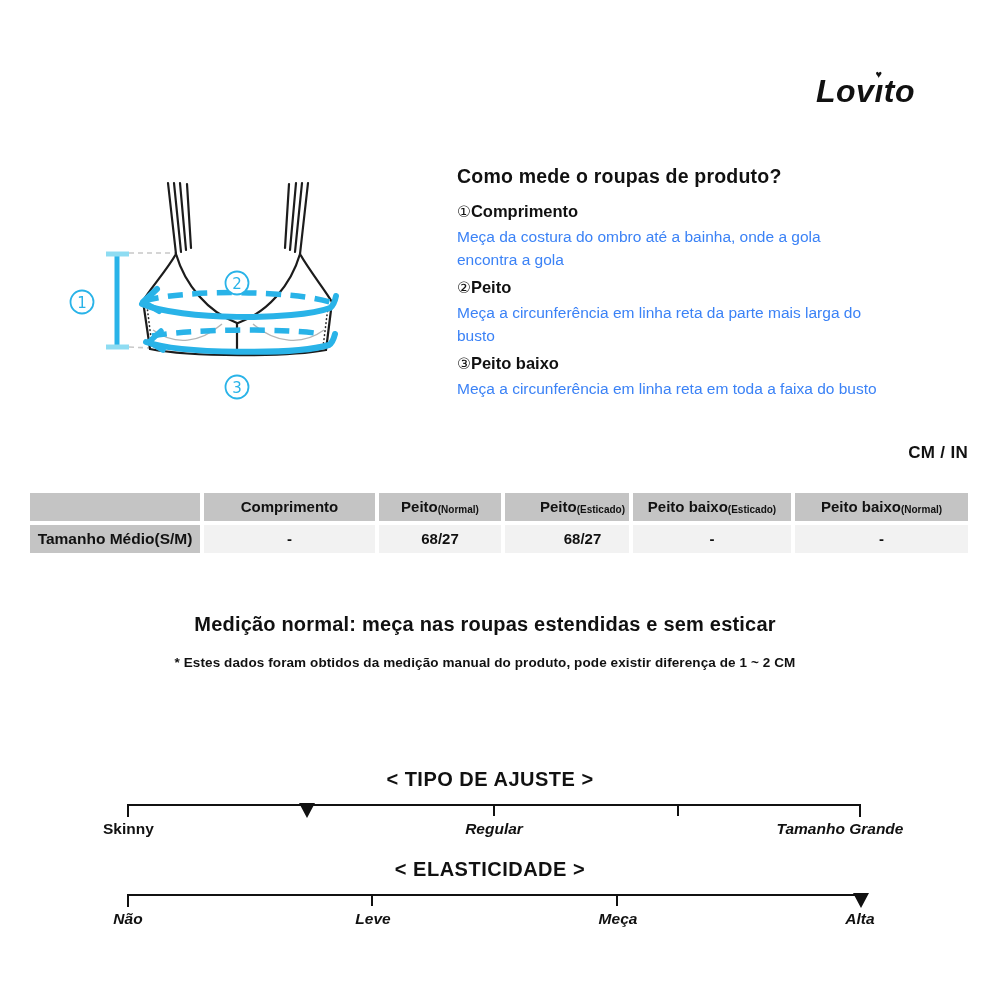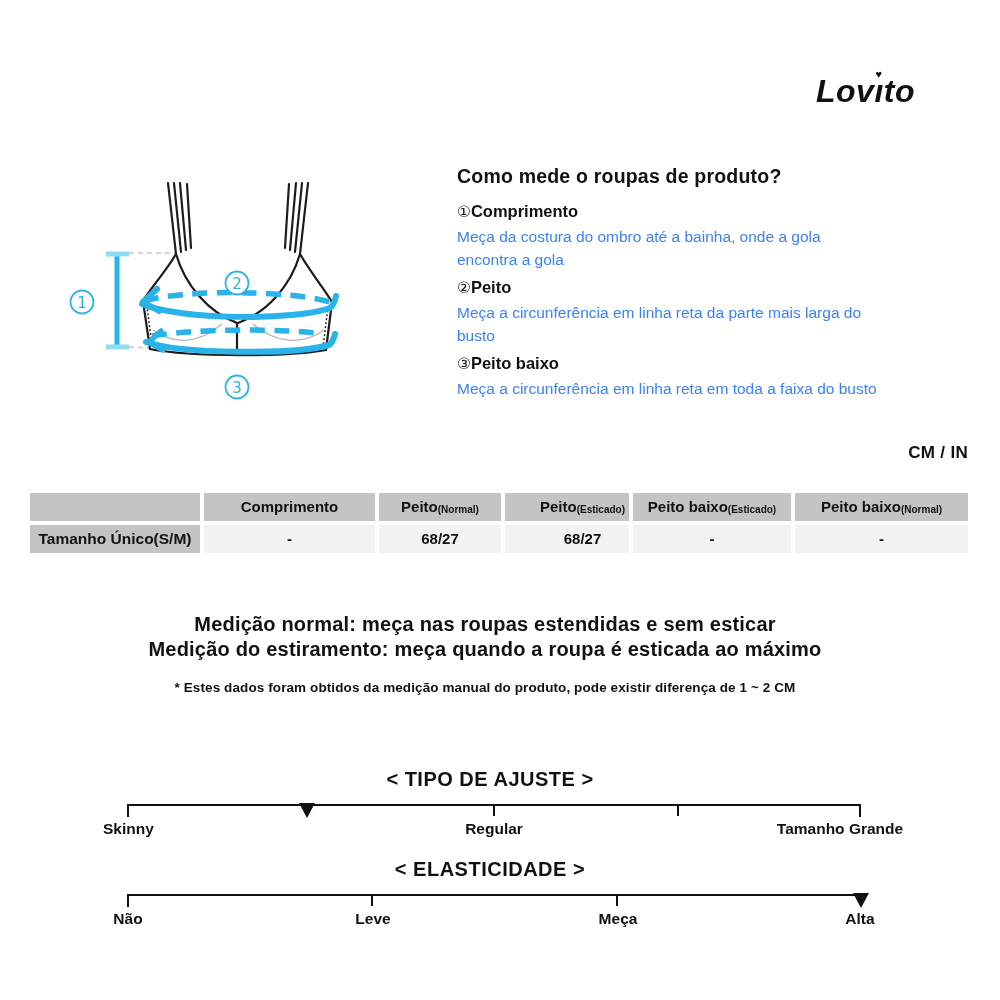--- a/index.html
+++ b/index.html
@@ -50,21 +50,21 @@
 
   
   .scale-title { left:0; width:980px; text-align:center; font-size:20px; font-weight:800; letter-spacing:.5px; }
   .scale { left:127px; width:734px; height:16px; }
   .scale-line { position:absolute; left:0; top:0; width:100%; height:2px; background:#111; }
   .tick { position:absolute; top:0; width:2px; height:12px; background:#111; transform:translateX(-50%); }
   .tick.end { height:13px; }
   .marker { position:absolute; top:-1px; width:0; height:0; transform:translateX(-50%);
             border-left:8px solid transparent; border-right:8px solid transparent; border-top:15px solid #111; }
   .s-label { position:absolute; font-size:15.5px; font-weight:700; white-space:nowrap; }
-  .center { transform:translateX(-50%); }
+  .center { transform:translateX(-50%);font-style:italic; }
 
   
   .diagram { left:40px; top:150px; width:400px; height:270px; }
 </style>
 </head>
 <body>
 
 <div class="page">
 
   <div class="abs brand"><span>Lov</span><span class="brand-i"><span>ı</span><span class="brand-heart">♥</span></span><span>to</span></div>
@@ -156,32 +156,31 @@
   <div class="abs size-table">
     <div class="t-row">
       <div class="t-cell t-head"><span></span></div>
       <div class="t-cell t-head"><span>Comprimento</span></div>
       <div class="t-cell t-head"><span>Peito</span><span class="sub">(Normal)</span></div>
       <div class="t-cell t-head"><span>Peito</span><span class="sub">(Esticado)</span></div>
       <div class="t-cell t-head"><span>Peito baixo</span><span class="sub">(Esticado)</span></div>
       <div class="t-cell t-head"><span>Peito baixo</span><span class="sub">(Normal)</span></div>
     </div>
     <div class="t-row">
-      <div class="t-cell t-label">Tamanho Único(S/M)</div>
+      <div class="t-cell t-label">Tamanho Médio(S/M)</div>
       <div class="t-cell t-val">-</div>
       <div class="t-cell t-val">68/27</div>
       <div class="t-cell t-val">68/27</div>
       <div class="t-cell t-val">-</div>
       <div class="t-cell t-val">-</div>
     </div>
   </div>
 
   <div class="abs notes">
     <div class="note-line">Medição normal: meça nas roupas estendidas e sem esticar</div>
-    <div class="note-line">Medição do estiramento: meça quando a roupa é esticada ao máximo</div>
     <div class="disclaimer">* Estes dados foram obtidos da medição manual do produto, pode existir diferença de 1 ~ 2 CM</div>
   </div>
 
   <div class="abs scale-title" style="top:768px;">&lt; TIPO DE AJUSTE &gt;</div>
   <div class="abs scale" style="top:804px;">
     <div class="scale-line"></div>
     <div class="tick end" style="left:1px;"></div>
     <div class="tick" style="left:50%;"></div>
     <div class="tick" style="left:75%;"></div>
     <div class="tick end" style="left:calc(100% - 1px);"></div>

